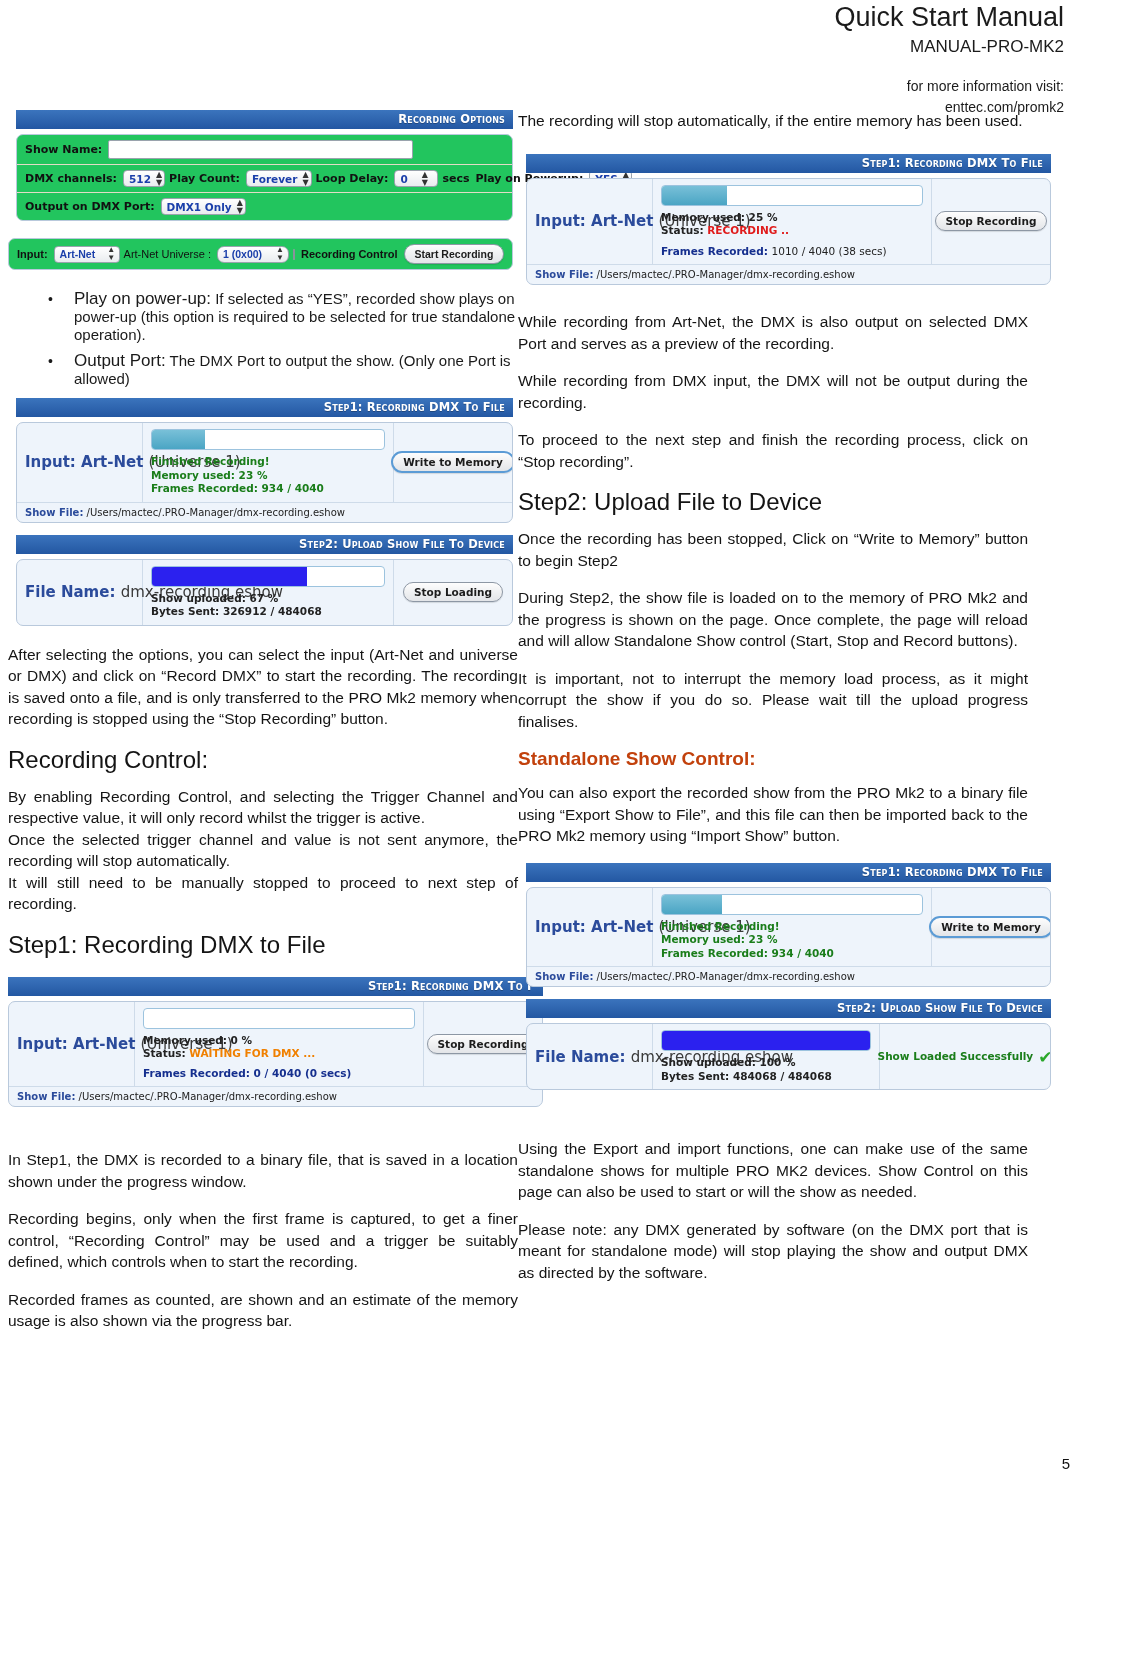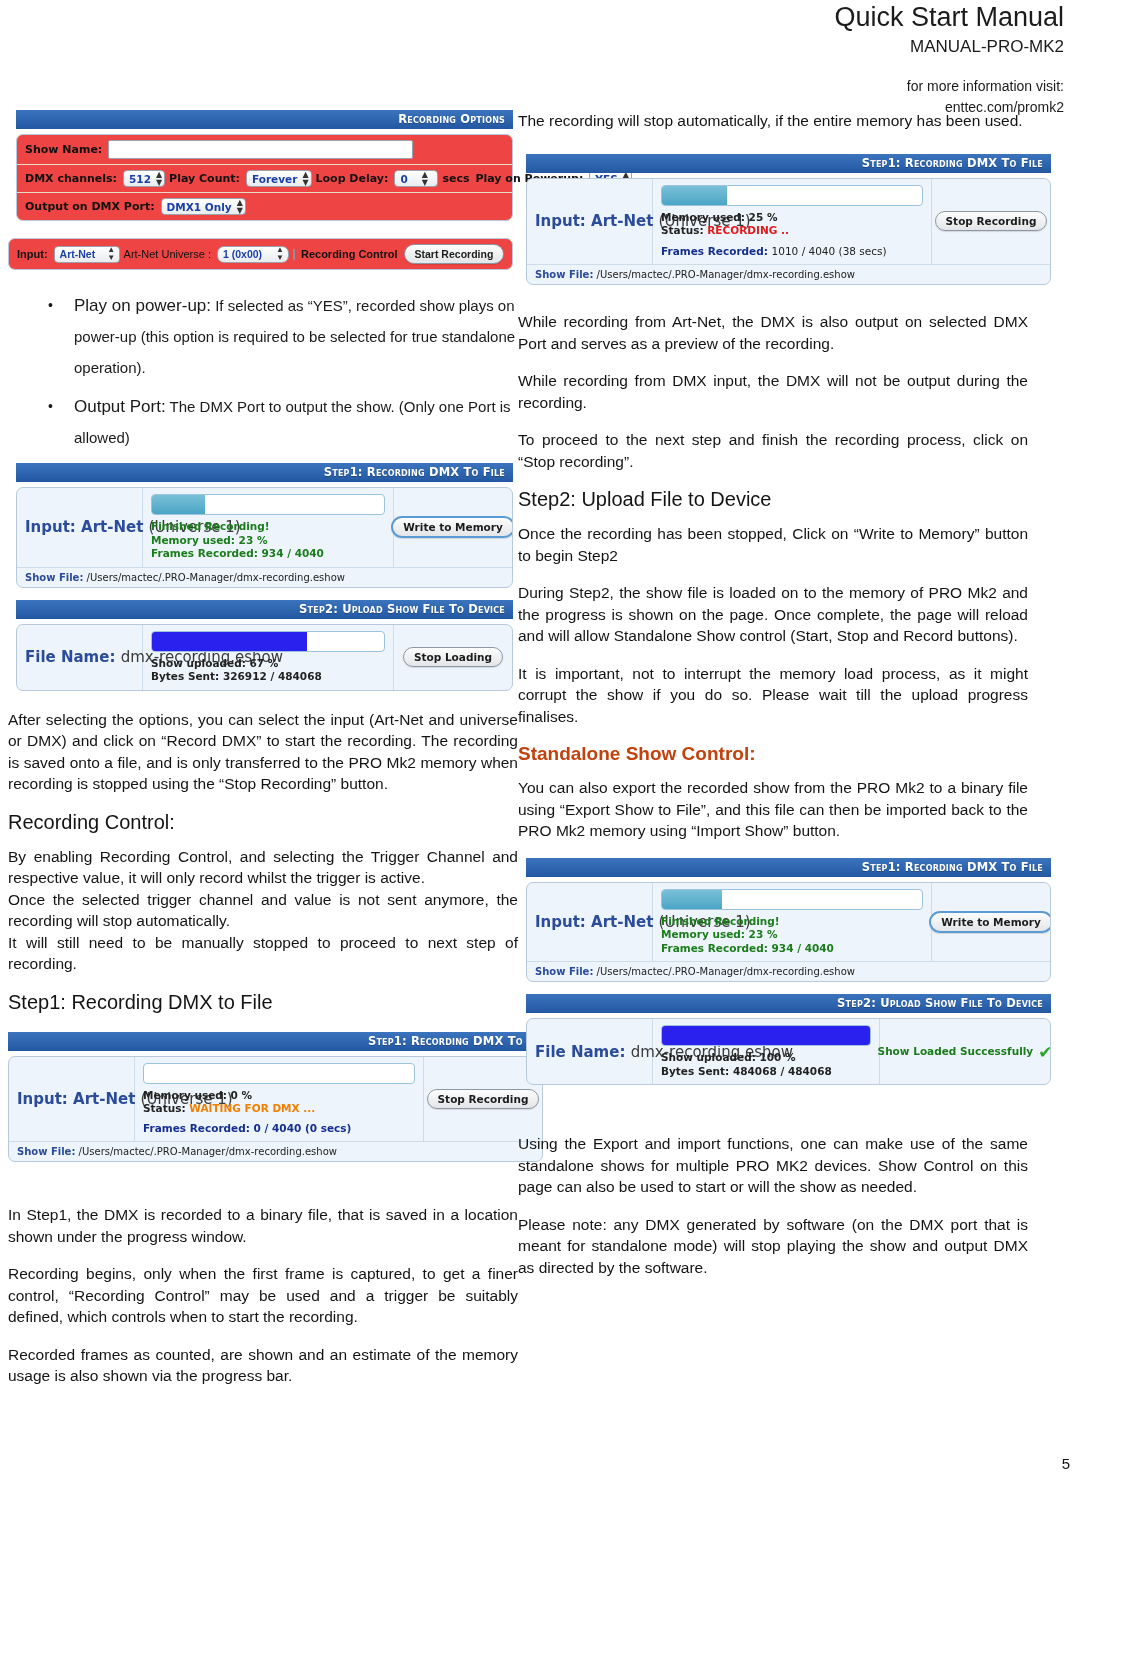--- a/index.html
+++ b/index.html
@@ -20,25 +20,25 @@
   .hdr .t2 { font-size:17px; color:#1b1b1b; line-height:26px; }
   .hdr .t3 { font-size:14px; color:#1b1b1b; line-height:21px; margin-top:16px;}
   .hdr .t4 { font-size:14px; color:#1b1b1b; line-height:21px; }
 
   
   .col { position:absolute; top:110px; width:510px; }
   .colL { left:8px; }
   .colR { left:518px; }
 
   p.body { font-size:15.5px; line-height:21.5px; margin:0 0 16px 0; text-align:justify; color:#141414;}
-  h2.sec { font-size:20px; font-weight:400; margin:6px 0 12px 0; color:#141414; }
+  h2.sec { font-size:24px; font-weight:400; margin:6px 0 12px 0; color:#141414; }
   h2.secb { font-size:19px; font-weight:bold; margin:6px 0 12px 0; color:#c2410c; }
 
   ul.bl { list-style:none; margin:6px 0 10px 0; padding:0; }
-  ul.bl li { position:relative; padding-left:66px; font-size:16px; line-height:31px; margin-bottom:8px; }
+  ul.bl li { position:relative; padding-left:66px; font-size:16px; line-height:18px; margin-bottom:8px; }
   ul.bl li:before { content:"\2022"; position:absolute; left:40px; top:0; font-size:14px; }
   ul.bl li .lead { font-weight:400; font-size:17px; }
   ul.bl li .rest { font-size:15px; }
 
   
   .panel { width:100%; margin:0 0 2px 0; font-family:"DejaVu Sans", sans-serif;padding-left:8px; }
   .pbar {
     background:#2b62ab;
     background:linear-gradient(#3b74bd,#2357a2);
     color:#fff; height:19px; line-height:19px;
@@ -75,21 +75,21 @@
     background:linear-gradient(#fdfdfd,#e3e5e8);
     font-size:10.5px; font-weight:bold; color:#1c1c1c; white-space:nowrap;
     box-shadow:0 1px 1px rgba(0,0,0,.12);
   }
   .btn3d.focus { border:2px solid #5b9bd5; }
 
   .pfoot { border-top:1px solid #cedbe9; padding:4px 8px; font-size:10px; color:#222; white-space:nowrap; }
   .pfoot b { color:#2b4b9b; }
 
   
-  .ro-body { border:1px solid #b9c9dc; border-radius:7px; background:#ef4444; margin-top:5px; }
+  .ro-body { border:1px solid #b9c9dc; border-radius:7px; background:#22c55e; margin-top:5px; }
   .ro-row { display:flex; align-items:center; padding:5px 8px; border-bottom:1px solid #e3dcc6; }
   .ro-row:last-child { border-bottom:none; }
   .ro-lab { font-size:11px; font-weight:bold; color:#111; white-space:nowrap; margin-right:6px; }
   .txtfield { border:1px solid #9aa3ad; background:#fff; height:19px; border-radius:2px; flex:1; }
   .sel {
     display:inline-flex; align-items:center;
     border:1px solid #9aa3ad; border-radius:4px;
     background:linear-gradient(#ffffff,#e9ecef);
     height:17px; padding:0 2px 0 5px; margin-right:4px;
   }

